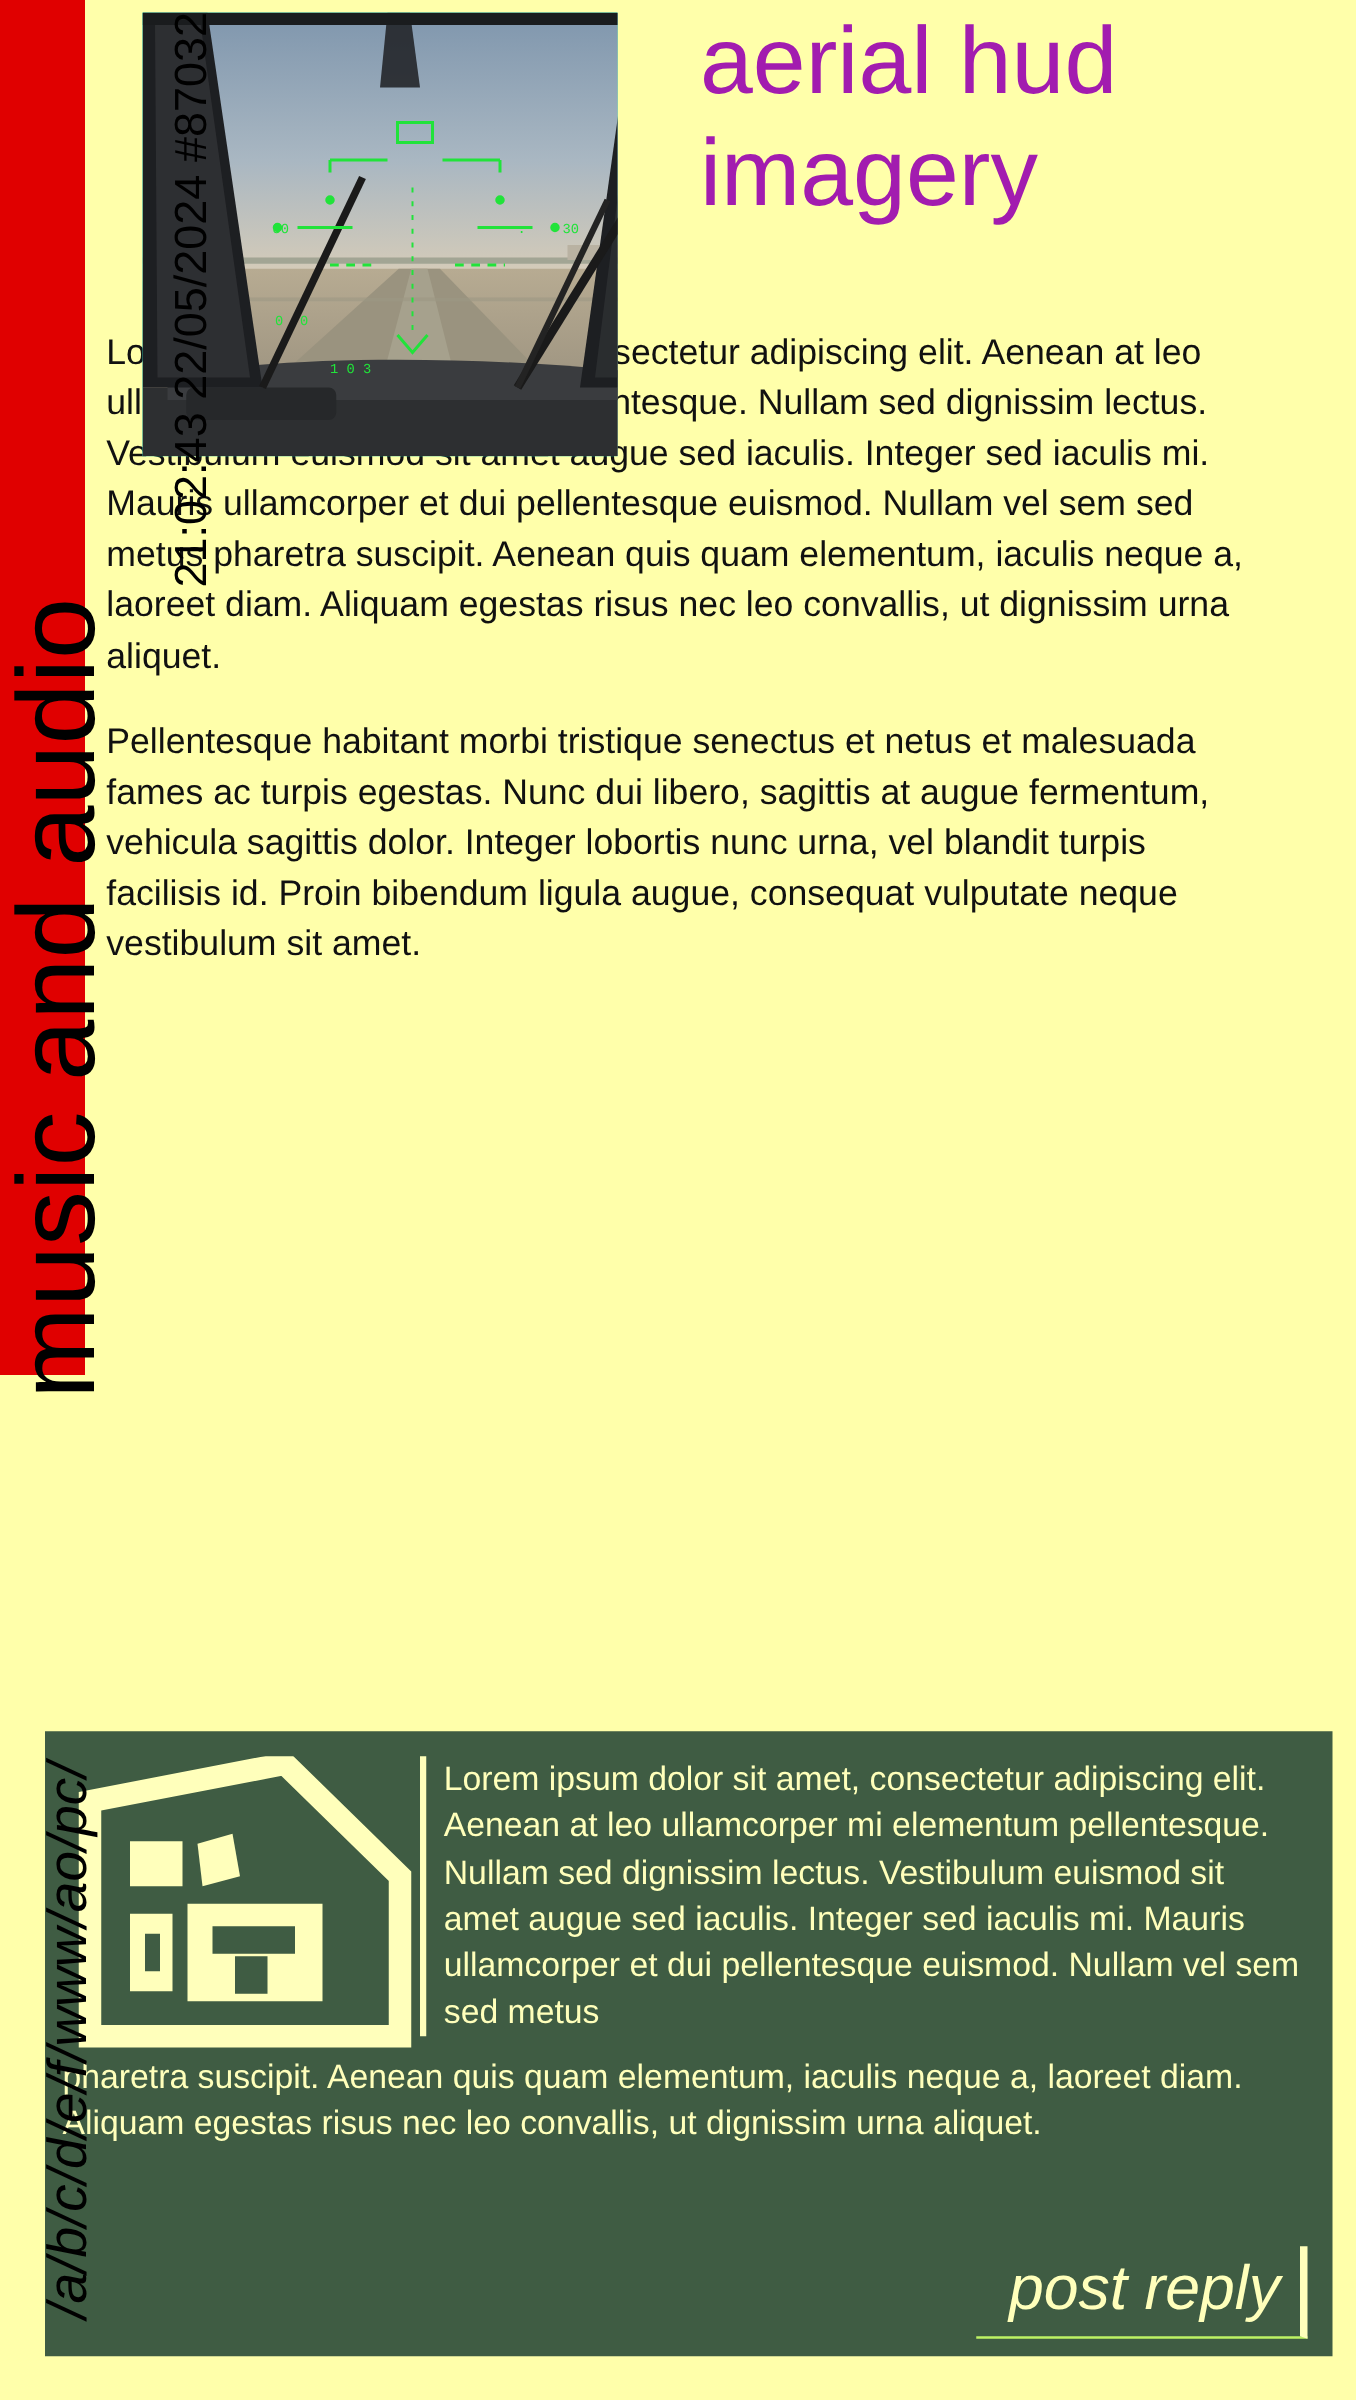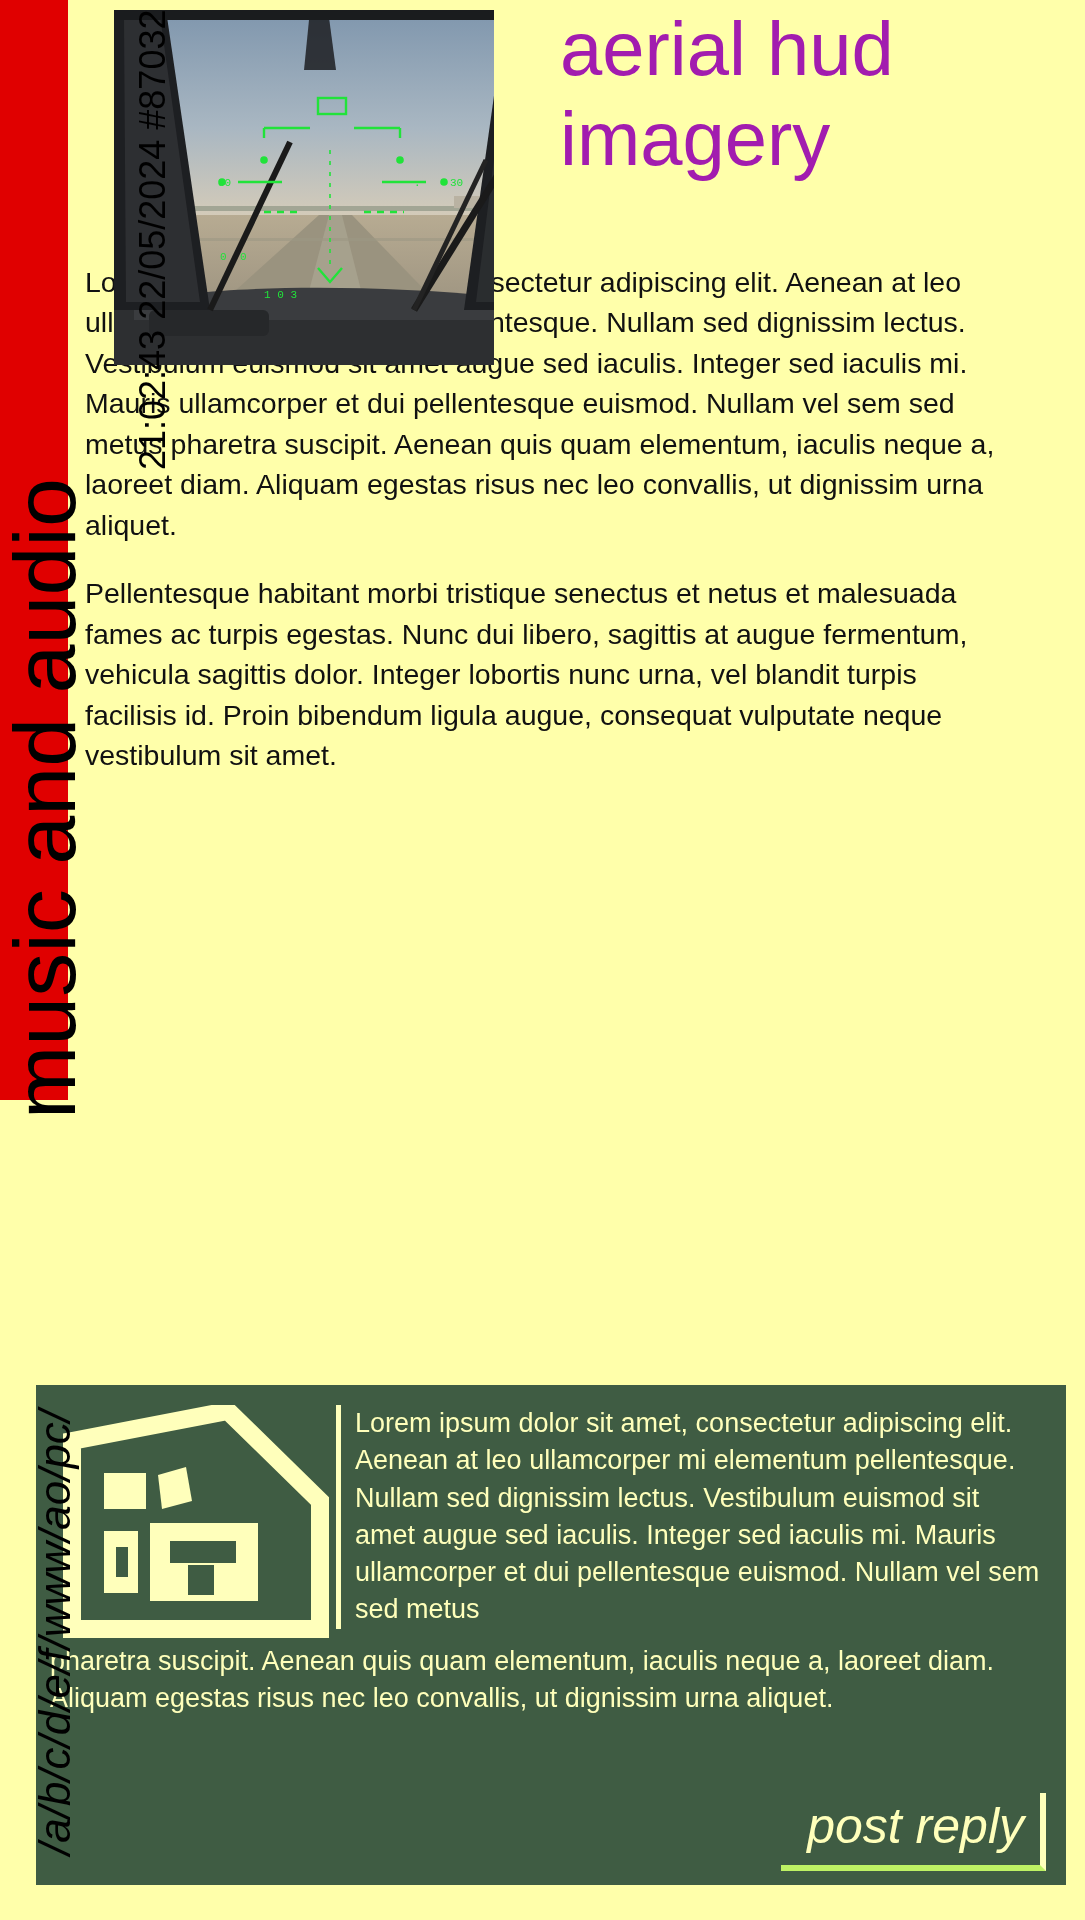--- a/index.html
+++ b/index.html
@@ -143,21 +143,21 @@
     line-height: 1.38;
   }
   .post-reply {
     position: absolute;
     right: 20px;
     bottom: 14px;
     font-size: 50px;
     font-style: italic;
     color: #ffffbb;
     border-right: 6px solid #ffffbb;
-    border-bottom: 6px solid #bef264;
+    border-bottom: 2px solid #bef264;
     padding: 4px 16px 10px 26px;
   }
 </style>
 </head>
 <body>
 
 <div class="left-bar"></div>
 
 <div class="board-title">music and audio</div>
 

